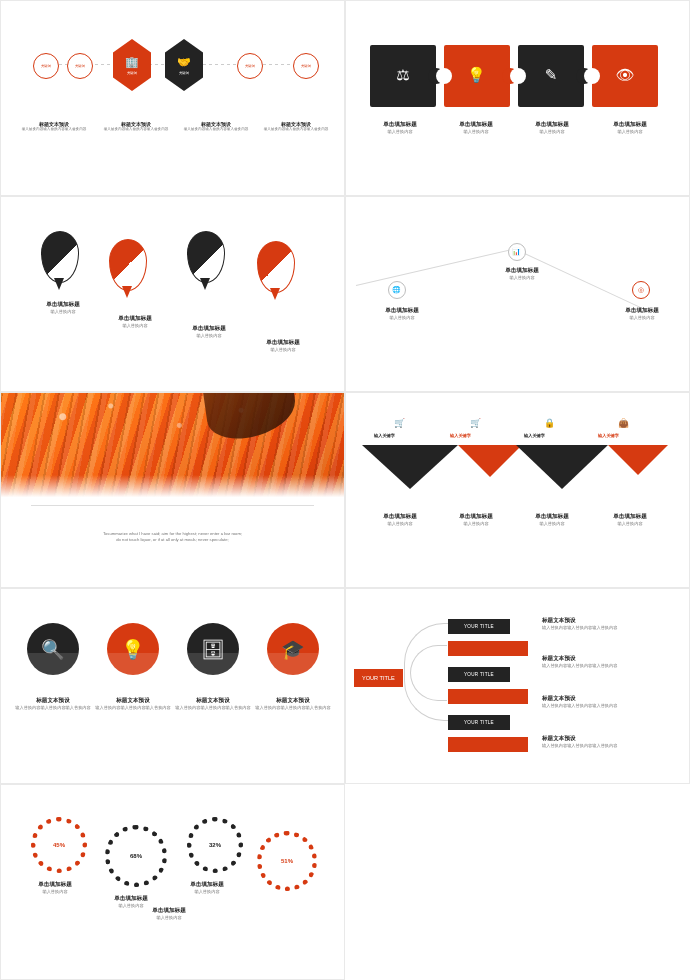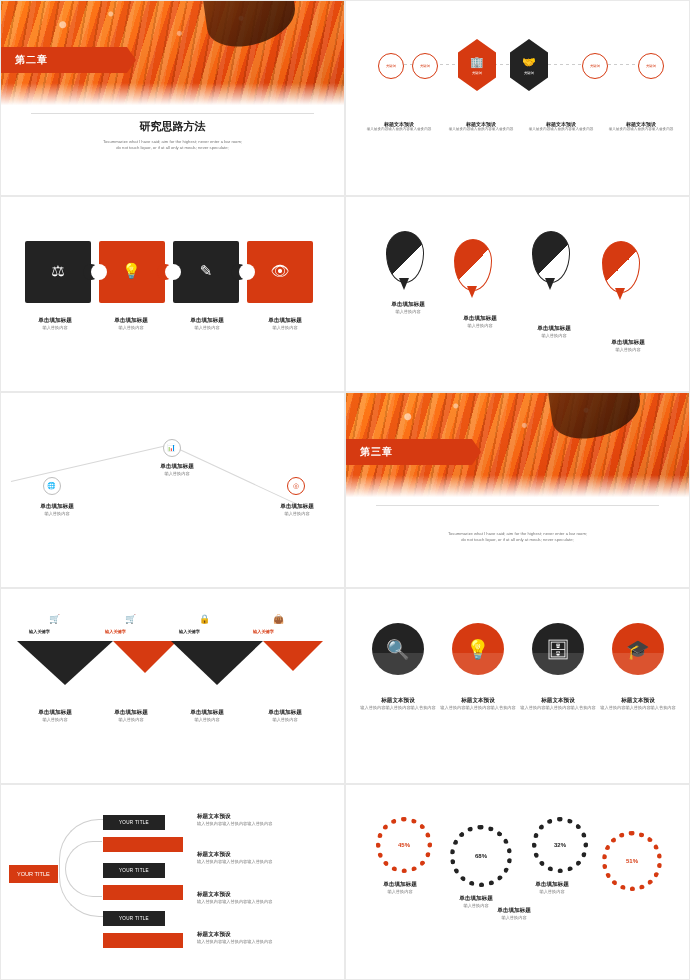--- a/index.html
+++ b/index.html
@@ -123,32 +123,20 @@
   
   .donut{position:absolute;border-radius:50%;display:flex;align-items:center;justify-content:center;font-size:6px;font-weight:bold;}
   .donut.o{border:5px dotted #d63a11;color:#d63a11;}
   .donut.k{border:5px dotted #232323;color:#232323;}
 </style>
 </head>
 <body>
 
 <div class="grid">
 
-  <div class="slide">
-    <div class="photo">
-        <div class="leafdark"></div>
-      </div>
-    <div class="chapbadge">第二章</div>
-    <div class="chaprule"></div>
-    <div class="chaptitle">研究思路方法</div>
-    <div class="chapsub">
-      <div class="sub">Tosummarize what I have said; aim for the highest; never enter a bar room;</div>
-      <div class="sub">do not touch liquor, or if at all only at meals; never speculate;</div>
-    </div>
-  </div>
 
   <div class="slide">
     <div class="hexrow">
       <div class="dashline" style="left:38px;right:38px;"></div>
       <div class="ring" style="left:24px;">
           <span>关键词</span>
         </div>
       <div class="hx o" style="left:104px;">
         <span style="font-size:11px;">🏢</span>
         <span>关键词</span>
@@ -284,21 +272,20 @@
     <div style="position:absolute;top:110px;left:248px;width:96px;">
       <div class="ttl">单击填加标题</div>
       <div class="sub">输入替换内容</div>
     </div>
   </div>
 
   <div class="slide">
     <div class="photo">
         <div class="leafdark"></div>
       </div>
-    <div class="chapbadge">第三章</div>
     <div class="chaprule"></div>
     <div class="chapsub">
       <div class="sub">Tosummarize what I have said; aim for the highest; never enter a bar room;</div>
       <div class="sub">do not touch liquor, or if at all only at meals; never speculate;</div>
     </div>
   </div>
 
   <div class="slide">
     <div class="smicon" style="left:48px;top:26px;">🛒</div>
     <div class="smlab" style="left:28px;top:40px;color:#232323;">输入关键字</div>

